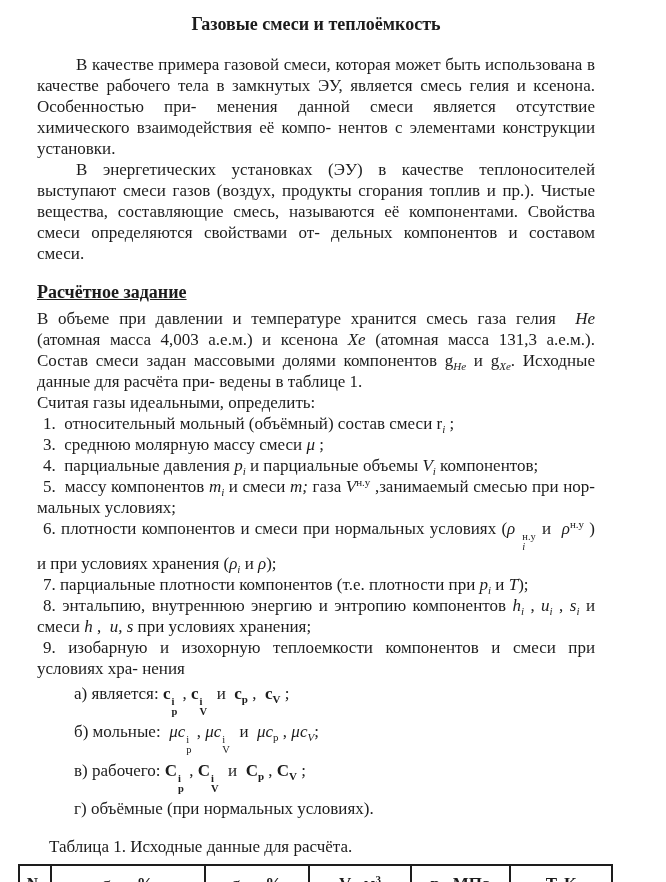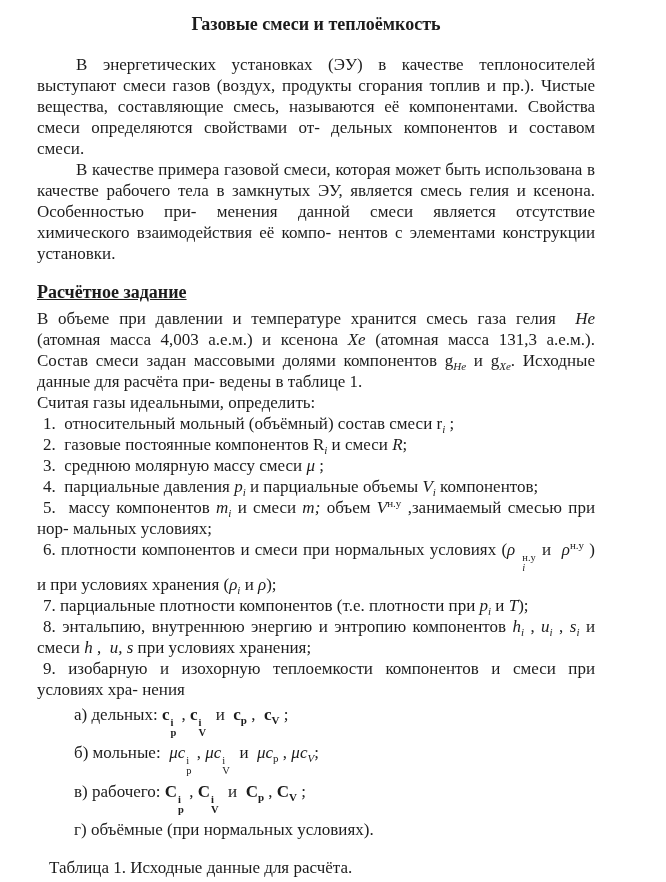--- a/index.html
+++ b/index.html
@@ -32,42 +32,41 @@
   .ss-t{display:block;height:10px;font-style:normal;}
   .ss-b{display:block;}
 </style>
 </head>
 <body>
 
 <div class="page">
 
   <h1 class="doc-title">Газовые смеси и теплоёмкость</h1>
 
+  <p class="body-par indent">В качестве примера газовой смеси, которая может быть использована в качестве рабочего тела в замкнутых ЭУ, является смесь гелия и ксенона. Особенностью при- менения данной смеси является отсутствие химического взаимодействия её компо- нентов с элементами конструкции установки.</p>
   <p class="body-par indent">В энергетических установках (ЭУ) в качестве теплоносителей выступают смеси газов (воздух, продукты сгорания топлив и пр.). Чистые вещества, составляющие смесь, называются её компонентами. Свойства смеси определяются свойствами от- дельных компонентов и составом смеси.</p>
-  <p class="body-par indent">В качестве примера газовой смеси, которая может быть использована в качестве рабочего тела в замкнутых ЭУ, является смесь гелия и ксенона. Особенностью при- менения данной смеси является отсутствие химического взаимодействия её компо- нентов с элементами конструкции установки.</p>
 
   <h2 class="task-heading">Расчётное задание</h2>
 
   <p class="body-par"><span>В объеме при давлении и температуре хранится смесь газа гелия &nbsp;</span><span class="r-i">He</span><span> (атомная масса 4,003 а.е.м.) и ксенона </span><span class="r-i">Xe</span><span> (атомная масса 131,3 а.е.м.). Состав смеси задан массовыми долями компонентов </span><span>g</span><span class="r-i r-sub">He</span><span> и </span><span>g</span><span class="r-i r-sub">Xe</span><span>. Исходные данные для расчёта при- ведены в таблице 1.</span></p>
   <p class="body-par">Считая газы идеальными, определить:</p>
 
   <div>
       <p class="item"><span>1.&nbsp; относительный мольный (объёмный) состав смеси r</span><span class="r-i r-sub">i</span><span> ;</span></p>
-      <p class="item"><span>2.&nbsp; газовые постоянные компонентов R</span><span class="r-i r-sub">i</span><span> и смеси </span><span class="r-i">R</span><span>;</span></p>
       <p class="item"><span>3.&nbsp; среднюю молярную массу смеси </span><span class="r-i">μ</span><span> ;</span></p>
       <p class="item"><span>4.&nbsp; парциальные давления </span><span class="r-i">p</span><span class="r-i r-sub">i</span><span> и парциальные объемы </span><span class="r-i">V</span><span class="r-i r-sub">i</span><span> компонентов;</span></p>
-      <p class="item"><span>5.&nbsp; массу компонентов </span><span class="r-i">m</span><span class="r-i r-sub">i</span><span> и смеси </span><span class="r-i">m;</span><span> объем </span><span class="r-i">V</span><span class="r-sup">н.у</span><span> ,занимаемый смесью при нор- мальных условиях;</span></p>
+      <p class="item"><span>5.&nbsp; массу компонентов </span><span class="r-i">m</span><span class="r-i r-sub">i</span><span> и смеси </span><span class="r-i">m;</span><span> газа </span><span class="r-i">V</span><span class="r-sup">н.у</span><span> ,занимаемый смесью при нор- мальных условиях;</span></p>
       <p class="item"><span>6. плотности компонентов и смеси при нормальных условиях (</span><span class="r-i">ρ</span><span class="ss r-i">
           <span class="ss-t">н.у</span>
           <span class="ss-b">i</span>
         </span><span> и &nbsp;</span><span class="r-i">ρ</span><span class="r-sup">н.у</span><span> ) и при условиях хранения (</span><span class="r-i">ρ</span><span class="r-i r-sub">i</span><span> и </span><span class="r-i">ρ</span><span>);</span></p>
       <p class="item"><span>7. парциальные плотности компонентов (т.е. плотности при </span><span class="r-i">p</span><span class="r-i r-sub">i</span><span> и </span><span class="r-i">T</span><span>);</span></p>
       <p class="item"><span>8. энтальпию, внутреннюю энергию и энтропию компонентов </span><span class="r-i">h</span><span class="r-i r-sub">i</span><span> , </span><span class="r-i">u</span><span class="r-i r-sub">i</span><span> , </span><span class="r-i">s</span><span class="r-i r-sub">i</span><span> и смеси </span><span class="r-i">h</span><span> , &nbsp;</span><span class="r-i">u, s</span><span> при условиях хранения;</span></p>
       <p class="item"><span>9. изобарную и изохорную теплоемкости компонентов и смеси при условиях хра- нения</span></p>
-      <p class="sub-item"><span>а) дельных: </span><span class="r-b">c</span><span class="ss r-b">
+      <p class="sub-item"><span>а) является: </span><span class="r-b">c</span><span class="ss r-b">
           <span class="ss-t">i</span>
           <span class="ss-b">p</span>
         </span><span> , </span><span class="r-b">c</span><span class="ss r-b">
           <span class="ss-t">i</span>
           <span class="ss-b">V</span>
         </span><span> &nbsp;и&nbsp; </span><span class="r-b">c</span><span class="r-b r-sub">p</span><span> , &nbsp;</span><span class="r-b">c</span><span class="r-b r-sub">V</span><span> ;</span></p>
       <p class="sub-item"><span>б) мольные: &nbsp;</span><span class="r-i">μc</span><span class="ss">
           <span class="ss-t">i</span>
           <span class="ss-b">p</span>
         </span><span> , </span><span class="r-i">μc</span><span class="ss">

